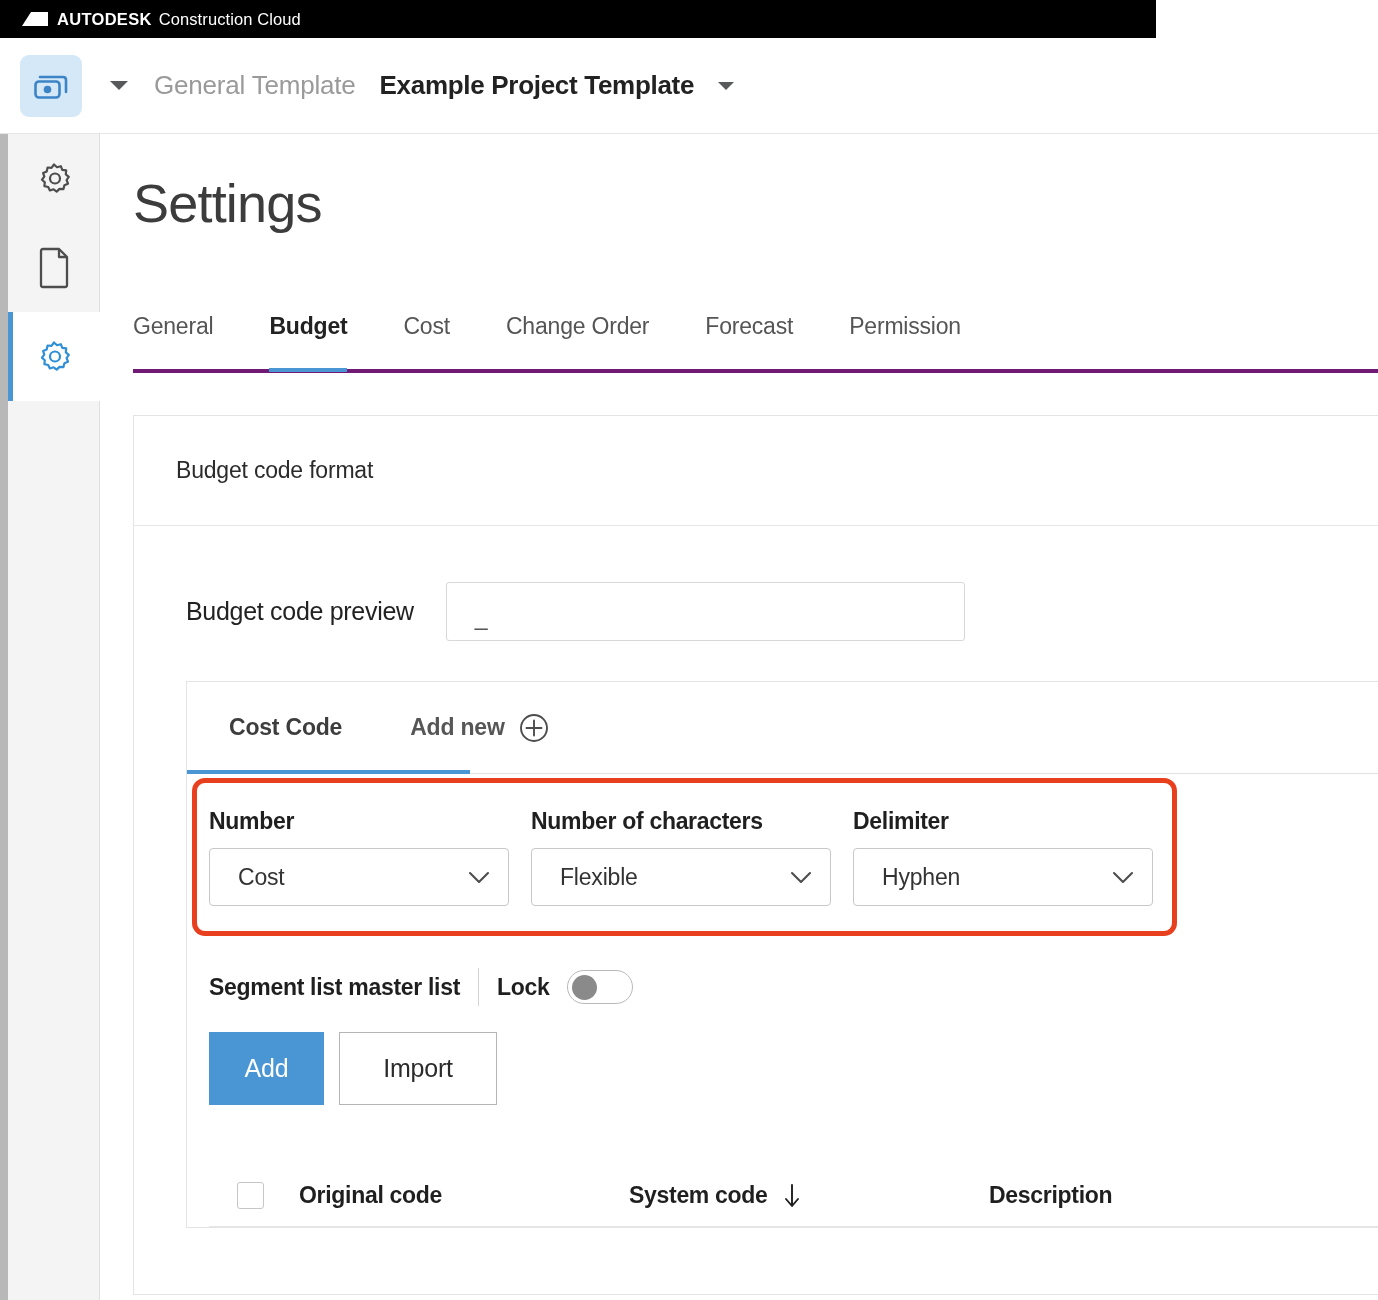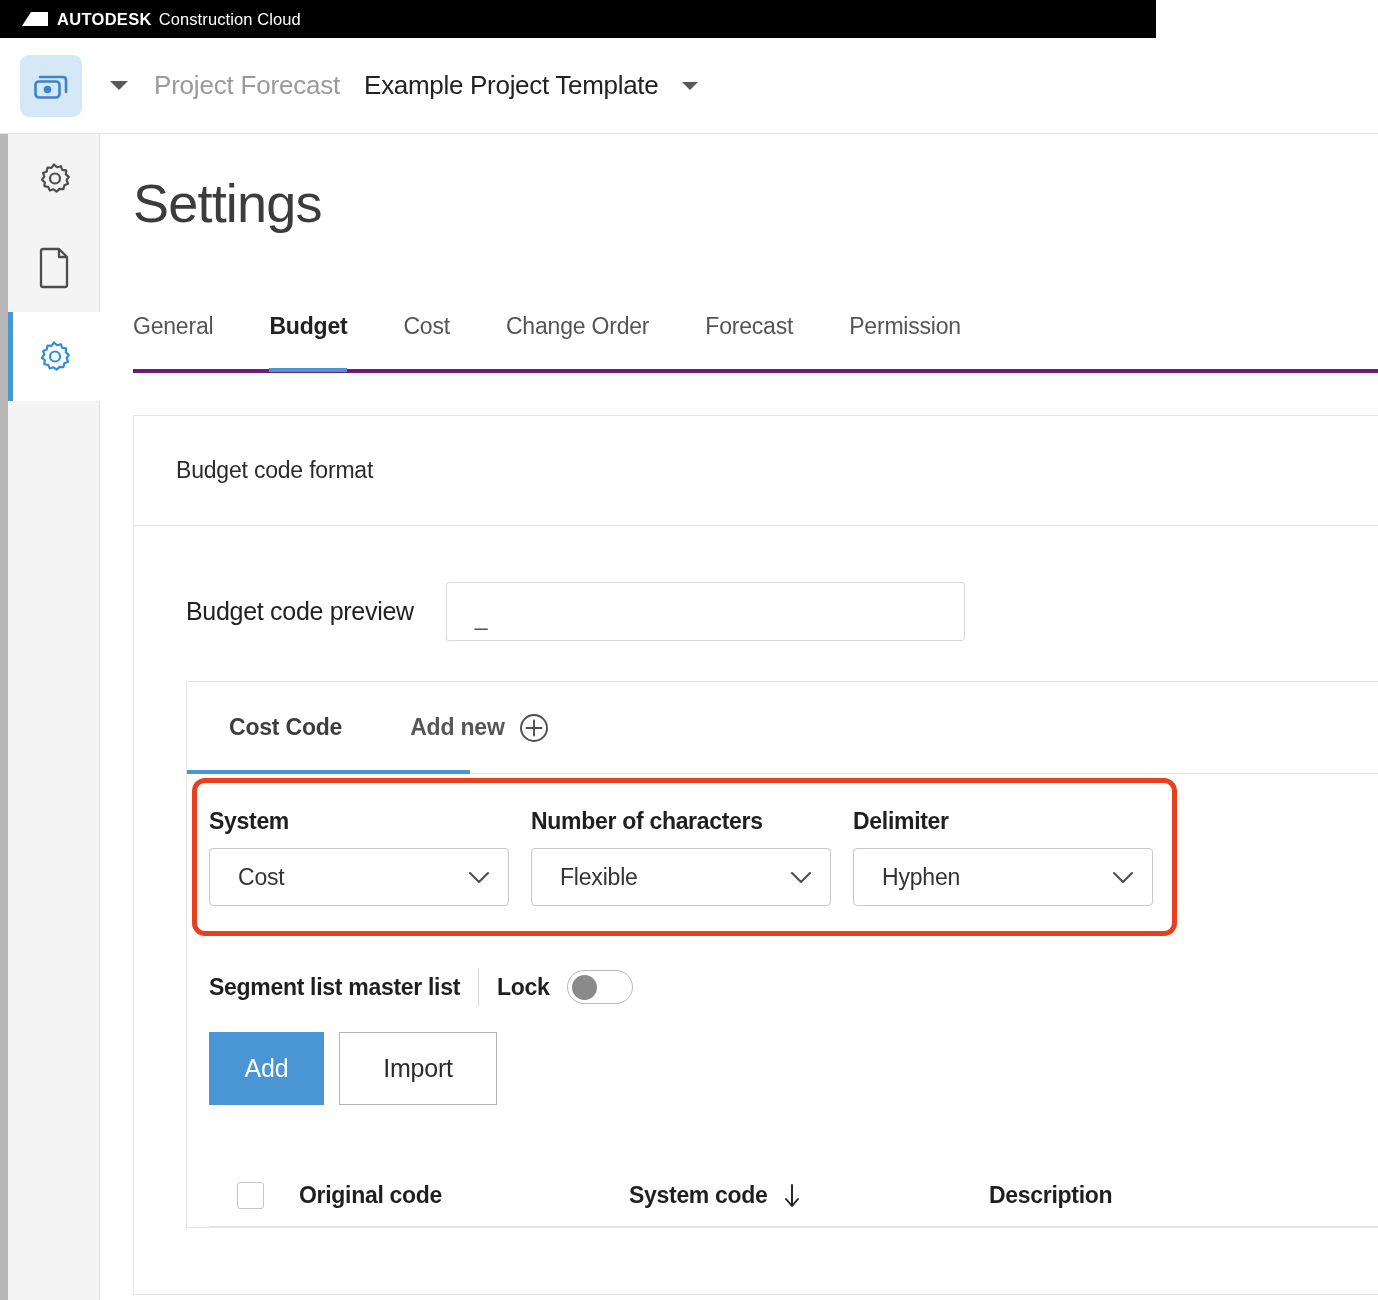--- a/index.html
+++ b/index.html
@@ -77,21 +77,21 @@
     margin-left: 26px;
     font-size: 26px;
     color: #9a9a9a;
     font-weight: normal;
     letter-spacing: -0.2px;
   }
   .crumb-strong {
     margin-left: 24px;
     font-size: 26px;
     color: #222222;
-    font-weight: normal;
+    font-weight: bold;
     letter-spacing: -0.3px;
   }
   .crumb-caret2 { margin-left: 24px; }
 
   
   .edge-strip {
     position: absolute;
     left: 0; top: 134px;
     width: 8px; height: 1166px;
     background: #b8b8b8;
@@ -437,21 +437,21 @@
 
 <div class="header">
   <div class="app-tile">
     <svg width="36" height="30" viewBox="0 0 36 30">
       <path d="M7 6 L30 6 Q33 6 33 9 L33 21" fill="none" stroke="#3c84c6" stroke-width="2.6" stroke-linecap="round"></path>
       <rect x="2.5" y="10.5" width="24" height="16" rx="3.5" fill="none" stroke="#3c84c6" stroke-width="2.6"></rect>
       <circle cx="14.5" cy="18.5" r="3.8" fill="#3c84c6"></circle>
     </svg>
   </div>
   <span class="caret crumb-caret"></span>
-  <span class="crumb-muted">Project Forecast</span>
+  <span class="crumb-muted">General Template</span>
   <span class="crumb-strong">Example Project Template</span>
   <span class="caret caret-sm crumb-caret2"></span>
 </div>
 
 <div class="edge-strip"></div>
 
 <div class="rail">
 
   <div class="rail-item">
     <svg width="40" height="40" viewBox="0 0 40 40">
@@ -515,21 +515,21 @@
         </div>
       </div>
 
       <div class="fields-wrap">
 
         <div class="annot"></div>
 
         <div class="fields">
 
           <div class="field">
-            <div class="field-label">System</div>
+            <div class="field-label">Number</div>
             <div class="select w1">
               <span>Cost</span>
               <svg class="chev" viewBox="0 0 22 13">
                 <path d="M2 2 L11 11 L20 2" fill="none" stroke="#4d4d4d" stroke-width="2.1" stroke-linecap="round" stroke-linejoin="round"></path>
               </svg>
             </div>
           </div>
 
           <div class="field">
             <div class="field-label">Number of characters</div>

